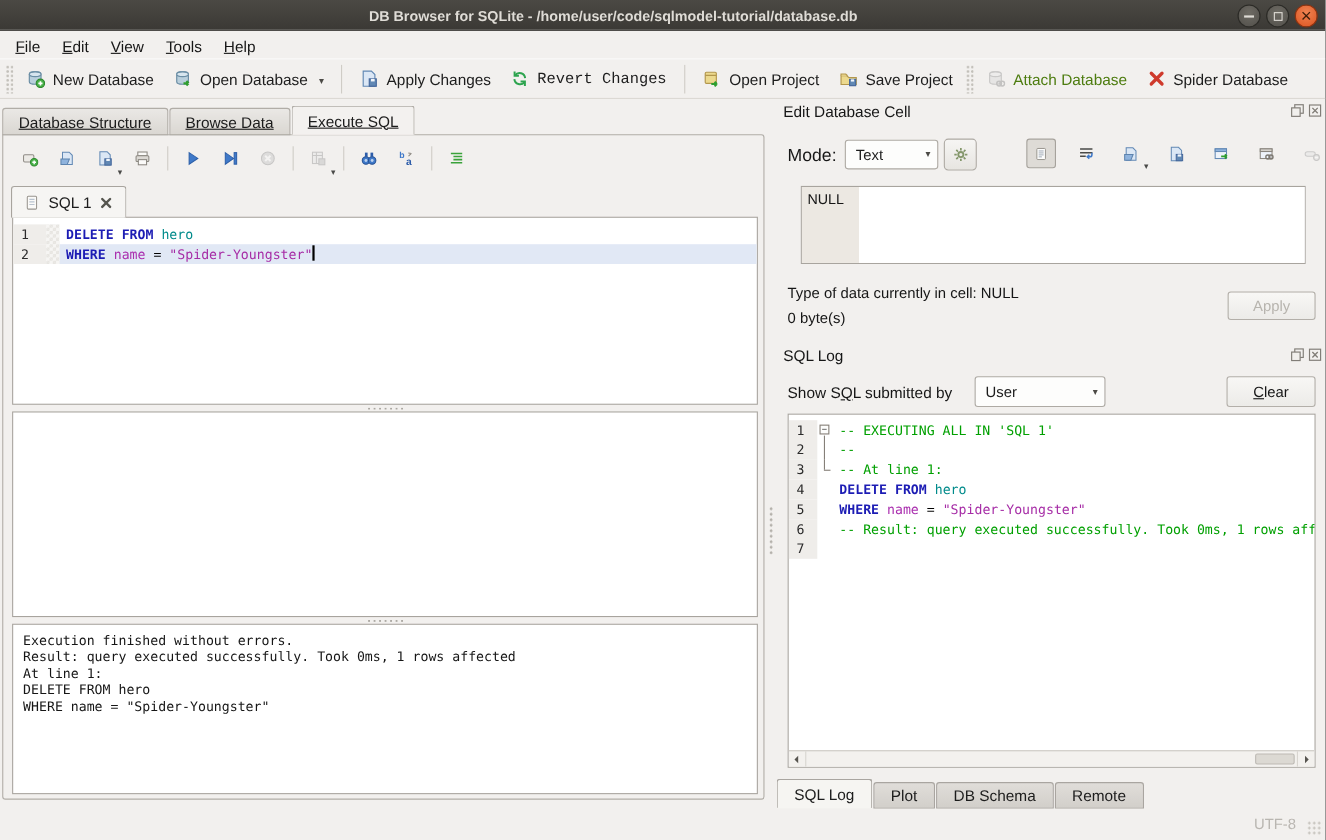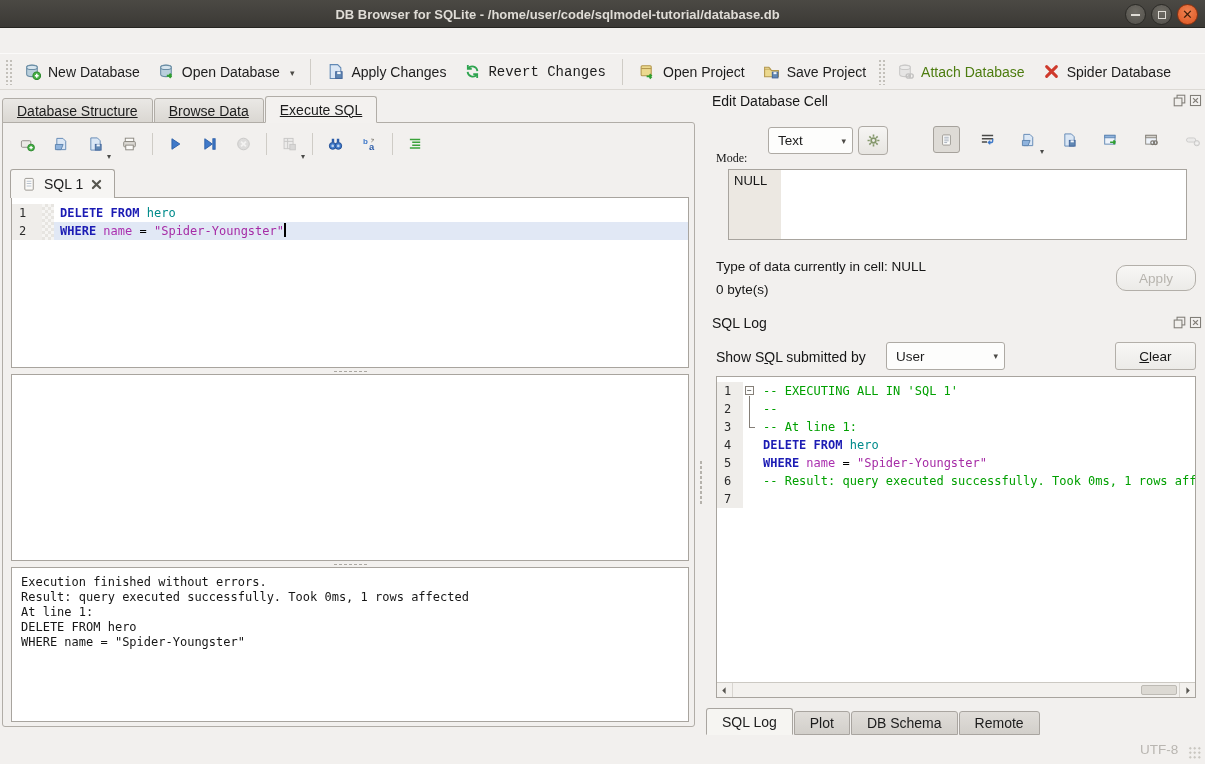--- a/index.html
+++ b/index.html
@@ -113,21 +113,21 @@
   .label13{position:absolute;font-size:13.5px;color:#161616;white-space:nowrap;}
   .label13 u{text-decoration:underline;}
 
   .select{position:absolute;background:#fdfdfc;border:1px solid #aeaaa4;border-radius:3px;display:flex;align-items:center;
     padding:0 6px 0 9px;font-size:13.5px;justify-content:space-between;}
   .select .arrow{font-size:9px;color:#4c4a46;margin-left:8px;}
 
   .push-btn{position:absolute;display:flex;align-items:center;justify-content:center;font-size:13.5px;color:#161616;
     background:linear-gradient(#f8f7f5,#ecebe8);border:1px solid #b3afa9;border-radius:3px;}
   .push-btn u{text-decoration:underline;}
-  .push-btn.disabled{color:#b7b4ae;border-radius:10px;}
+  .push-btn.disabled{color:#b7b4ae;}
   .gear-btn{position:absolute;left:858px;top:126px;width:30px;height:29px;display:flex;align-items:center;justify-content:center;
     background:linear-gradient(#f6f5f3,#e7e5e1);border:1px solid #aeaaa4;border-radius:4px;}
   .gear-btn .ico{width:17px;height:17px;}
 
   .cell-toolbar{position:absolute;left:933px;top:126px;display:flex;align-items:center;gap:7px;}
 
   #cellEditor{position:absolute;left:728px;top:169px;width:459px;height:71px;background:#fff;border:1px solid #a8a49e;display:flex;}
   #cellEditor .null-gutter{width:52px;background:#ece8e2;padding:3px 0 0 5px;font-size:13px;color:#161616;}
 
   
@@ -160,20 +160,27 @@
         </span>
         <span class="winbtn ">
           <span class="g-max"></span>
         </span>
         <span class="winbtn close">
           <span class="g-close">✕</span>
         </span>
       </div>
   </div>
 
+  <div class="menubar" id="menubar">
+      <div class="menu-item"><u>F</u>ile</div>
+      <div class="menu-item"><u>E</u>dit</div>
+      <div class="menu-item"><u>V</u>iew</div>
+      <div class="menu-item"><u>T</u>ools</div>
+      <div class="menu-item"><u>H</u>elp</div>
+    </div>
 
   <div class="toolbar" id="mainToolbar">
       <div class="tb-handle"></div>
       <button class="tb-btn" style="border: none; background: transparent; font-family: inherit;">
         <span class="ico">
           <svg viewBox="0 0 16 16" xmlns="http://www.w3.org/2000/svg">
             <path d="M2.5 4.2c0-1.3 2.3-2.2 5-2.2s5 .9 5 2.2v6.4c0 1.3-2.3 2.2-5 2.2s-5-.9-5-2.2z" fill="#b9cfdc" stroke="#6a8da4"></path>
             <ellipse cx="7.5" cy="4.2" rx="5" ry="2" fill="#d7e5ee" stroke="#6a8da4"></ellipse>
             <circle cx="12" cy="12" r="3.6" fill="#47b047" stroke="#2f8a2f"></circle>
             <path d="M12 10.2v3.6M10.2 12h3.6" stroke="#fff" stroke-width="1.4"></path>
@@ -412,21 +419,21 @@
         </svg>
       </span>
     <span class="dock-ico" id="dockCloseIcon1">
         <svg viewBox="0 0 16 16" xmlns="http://www.w3.org/2000/svg">
           <rect x="1.8" y="1.8" width="12.4" height="12.4" fill="none" stroke="#817d77" stroke-width="1.3"></rect>
           <path d="M5 5l6 6M11 5l-6 6" stroke="#817d77" stroke-width="1.5"></path>
         </svg>
       </span>
   </div>
 
-  <div class="label13" style="left:716px;top:151px;font-size:12px;font-family:Liberation Serif, serif;">Mode:</div>
+  <div class="label13" style="left:716px;top:133px;font-size:16px;">Mode:</div>
   <div class="select" style="left:768px;top:127px;width:85px;height:27px;">
     <span>Text</span>
     <span class="arrow">▾</span>
   </div>
   <div class="gear-btn">
     <span class="ico" id="gearIcon">
         <svg viewBox="0 0 16 16" xmlns="http://www.w3.org/2000/svg">
           <circle cx="8" cy="8" r="2.2" fill="none" stroke="#84976b" stroke-width="1.6"></circle>
           <path d="M8 2.4v2.1M8 11.5v2.1M2.4 8h2.1M11.5 8h2.1M4.1 4.1l1.5 1.5M10.4 10.4l1.5 1.5M11.9 4.1l-1.5 1.5M5.6 10.4l-1.5 1.5" stroke="#84976b" stroke-width="1.5"></path>
         </svg>

